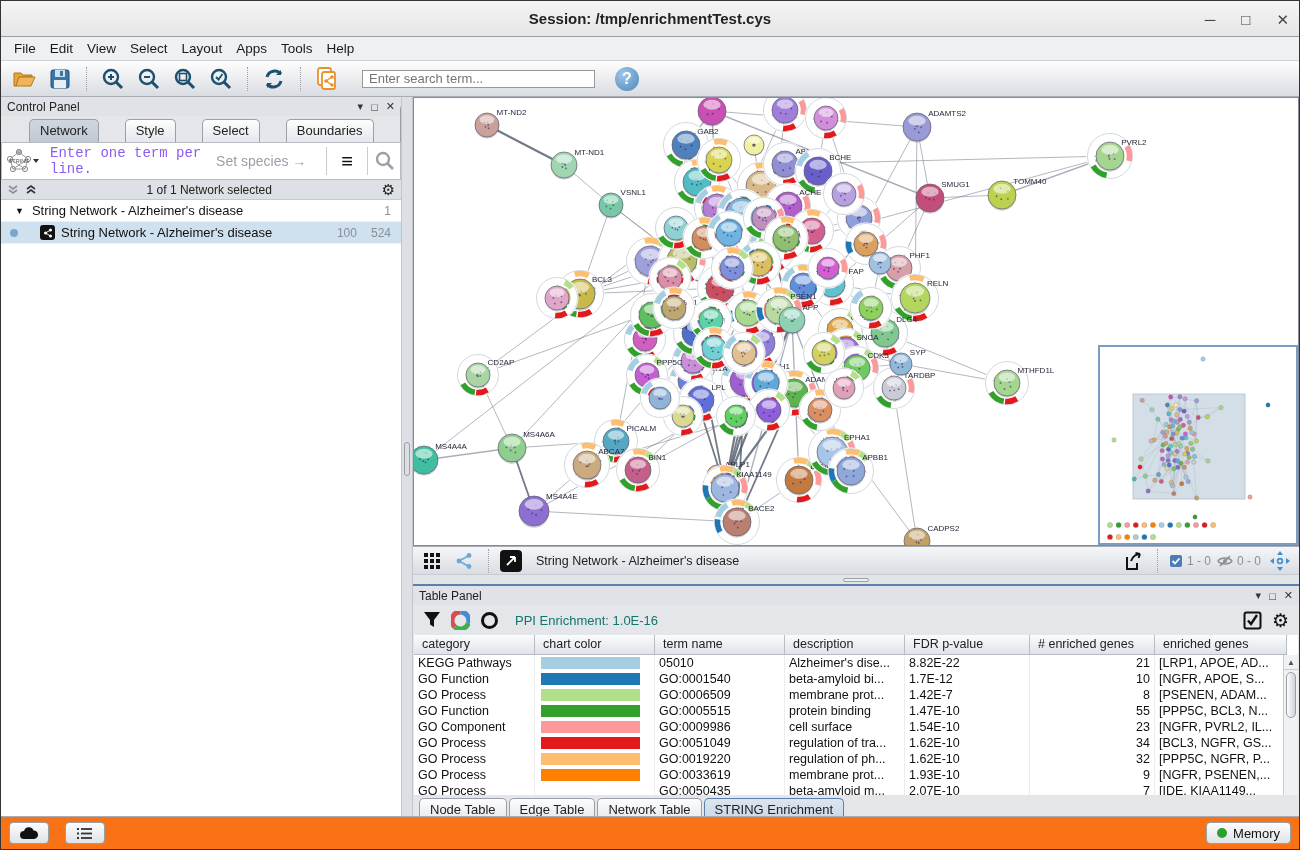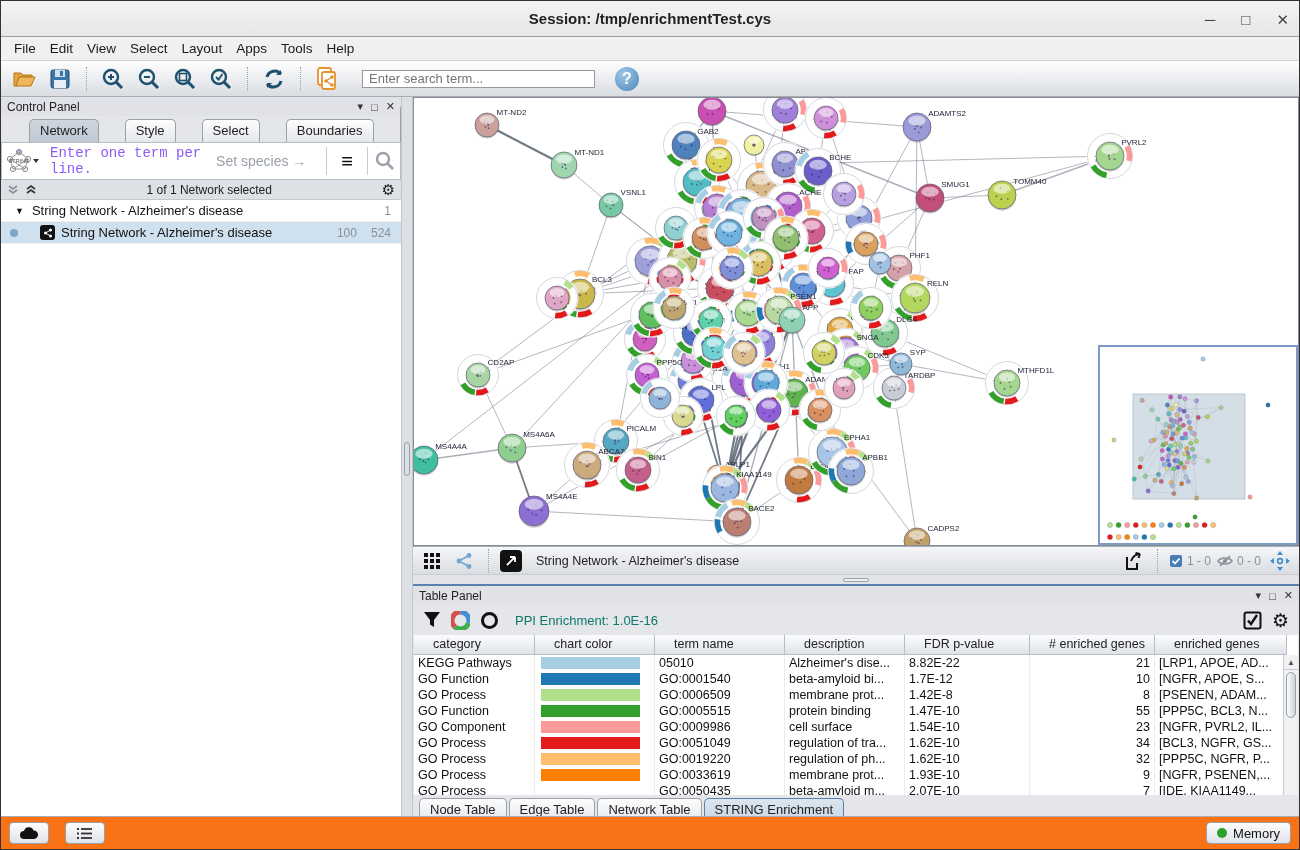--- a/index.html
+++ b/index.html
@@ -67,21 +67,21 @@
   .nt-btn{width:26px;height:22px;display:flex;align-items:center;justify-content:center;border-radius:3px;}
   .nt-black{width:22px;height:22px;background:#111;border-radius:4px;display:flex;align-items:center;justify-content:center;}
   .splitter{height:10px;background:#e2e4e8;display:flex;align-items:center;justify-content:center;border-top:1px solid #c8ccd2;}
   .splitter .sgrip{width:26px;height:4px;border:1px solid #9aa0a8;border-radius:2px;background:#eef0f3;}
   
   .table-panel{flex:1;background:#e4e6ea;display:flex;flex-direction:column;border-top:2px solid #5c7fae;}
   .tp-icons{height:30px;display:flex;align-items:center;gap:10px;padding:0 10px;}
   .tp-ppi{font-size:13px;color:#0f766e;margin-left:6px;flex:1;}
   .grid{height:160px;overflow:hidden;background:#fff;position:relative;margin:0 1px;}
   .ghead{display:flex;height:20px;}
-  .gh{font-size:12.5px;color:#222;padding:2px 19px;background:linear-gradient(#fbfcfd,#dfe3e8);
+  .gh{font-size:12.5px;color:#222;padding:2px 8px;background:linear-gradient(#fbfcfd,#dfe3e8);
     border-right:1px solid #b8bcc4;border-bottom:1px solid #b8bcc4;white-space:nowrap;overflow:hidden;}
   .grow{display:flex;height:16px;}
   .gc{font-size:12.5px;color:#111;padding:0 4px;border-right:1px solid #ececec;white-space:nowrap;overflow:hidden;line-height:16px;}
   .gc.num{text-align:right;}
   .swatch{height:12px;margin:2px 10px 2px 2px;}
   .vsb{position:absolute;top:20px;right:0;bottom:0;width:15px;background:#f0f1f3;border-left:1px solid #c8ccd2;}
   .vsb .up{height:15px;display:flex;align-items:center;justify-content:center;font-size:8px;color:#555;border-bottom:1px solid #c8ccd2;}
   .vsb .thumb{margin:2px 2px;height:46px;border:1px solid #9aa0a8;border-radius:5px;background:linear-gradient(90deg,#fdfdfd,#cfd3d9);}
   .tp-tabs{height:26px;display:flex;align-items:flex-end;gap:2px;padding-left:6px;}
   .tp-tab{font-size:13px;padding:3px 10px 4px;border:1px solid #9aa0a8;border-bottom:none;border-radius:5px 5px 0 0;
@@ -2161,21 +2161,21 @@
                 <div class="gc num" style="width: 125px;">10</div>
                 <div class="gc" style="width: 132px;">[NGFR, APOE, S...</div>
               </div>
               <div class="grow">
                 <div class="gc" style="width: 121px;">GO Process</div>
                 <div class="gc" style="width: 120px;">
                   <div class="swatch" style="background: rgb(178, 223, 138);"></div>
                 </div>
                 <div class="gc" style="width: 130px;">GO:0006509</div>
                 <div class="gc" style="width: 120px;">membrane prot...</div>
-                <div class="gc" style="width: 125px;">1.42E-8</div>
+                <div class="gc" style="width: 125px;">1.42E-7</div>
                 <div class="gc num" style="width: 125px;">8</div>
                 <div class="gc" style="width: 132px;">[PSENEN, ADAM...</div>
               </div>
               <div class="grow">
                 <div class="gc" style="width: 121px;">GO Function</div>
                 <div class="gc" style="width: 120px;">
                   <div class="swatch" style="background: rgb(51, 160, 44);"></div>
                 </div>
                 <div class="gc" style="width: 130px;">GO:0005515</div>
                 <div class="gc" style="width: 120px;">protein binding</div>

